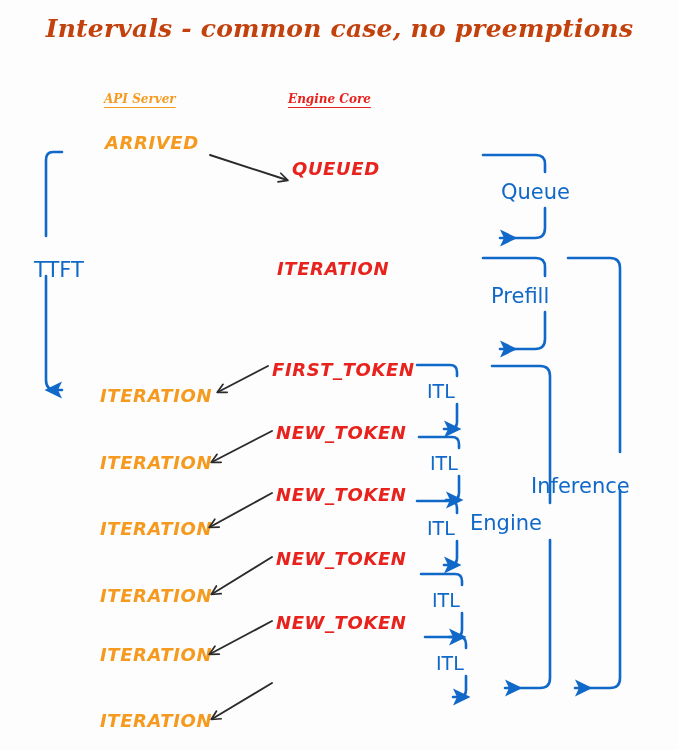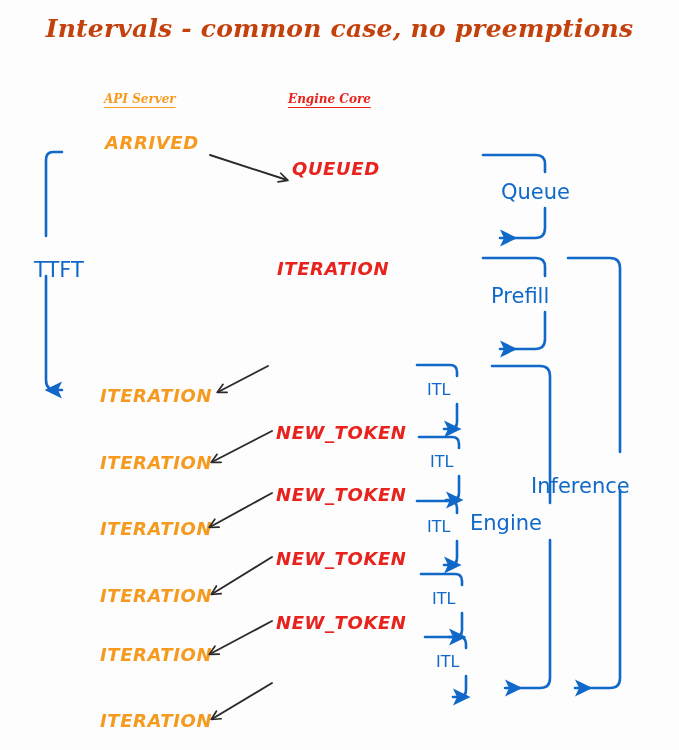--- a/index.html
+++ b/index.html
@@ -56,21 +56,21 @@
   .state.orange { color: #f59a1e; }
   .state.red    { color: #e8221c; }
 
   .blue-label {
     position: absolute;
     font-family: "DejaVu Sans", sans-serif;
     font-size: 21px;
     color: #1068c8;
     white-space: nowrap;
   }
-  .blue-label.small { font-size: 16px; }
+  .blue-label.small { font-size: 19px; }
 
   svg.overlay {
     position: absolute;
     left: 0; top: 0;
     width: 679px;
     height: 750px;
     overflow: visible;
     pointer-events: none;
   }
 </style>
@@ -87,20 +87,21 @@
   <div class="state orange" style="left:105px; top:132px;">ARRIVED</div>
   <div class="state orange" style="left:100px; top:385px;">ITERATION</div>
   <div class="state orange" style="left:100px; top:452px;">ITERATION</div>
   <div class="state orange" style="left:100px; top:518px;">ITERATION</div>
   <div class="state orange" style="left:100px; top:585px;">ITERATION</div>
   <div class="state orange" style="left:100px; top:644px;">ITERATION</div>
   <div class="state orange" style="left:100px; top:710px;">ITERATION</div>
 
   <div class="state red" style="left:292px; top:158px;">QUEUED</div>
   <div class="state red" style="left:277px; top:258px;">ITERATION</div>
+  <div class="state red" style="left:272px; top:359px;">FIRST_TOKEN</div>
   <div class="state red" style="left:276px; top:422px;">NEW_TOKEN</div>
   <div class="state red" style="left:276px; top:484px;">NEW_TOKEN</div>
   <div class="state red" style="left:276px; top:548px;">NEW_TOKEN</div>
   <div class="state red" style="left:276px; top:612px;">NEW_TOKEN</div>
 
   <div class="blue-label" style="left:34px;  top:258px;">TTFT</div>
   <div class="blue-label" style="left:501px; top:180px;">Queue</div>
   <div class="blue-label" style="left:491px; top:284px;">Prefill</div>
   <div class="blue-label" style="left:470px; top:511px;">Engine</div>
   <div class="blue-label" style="left:531px; top:461px;margin-top:13px;">Inference</div>

